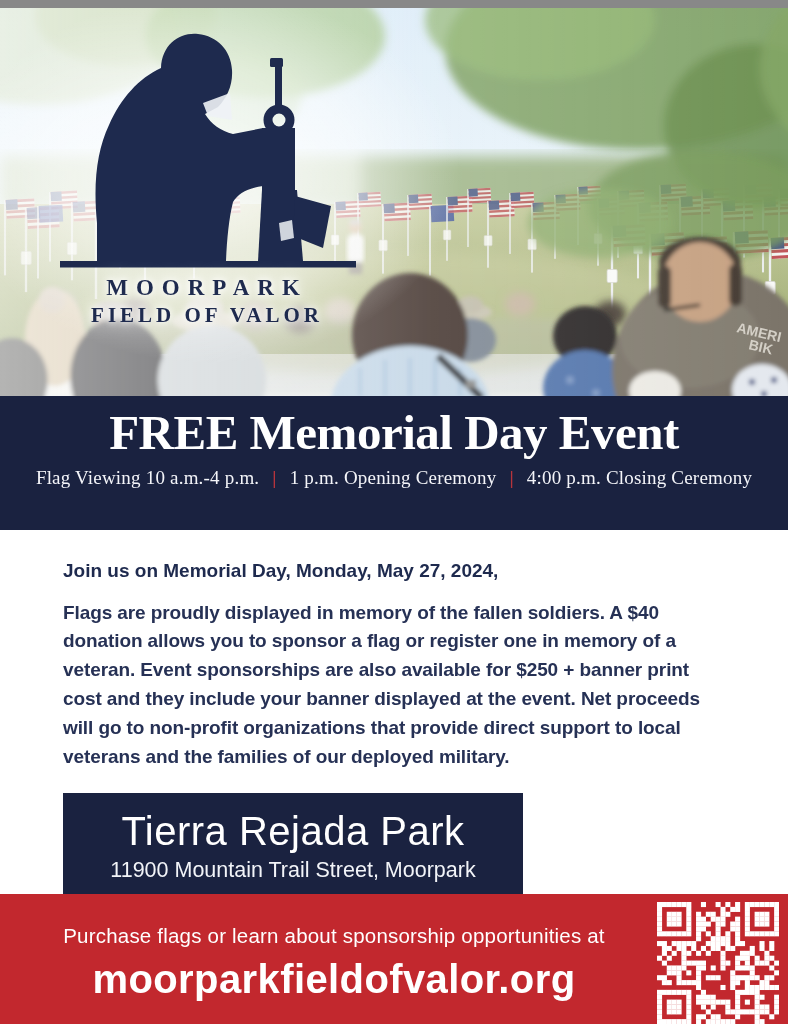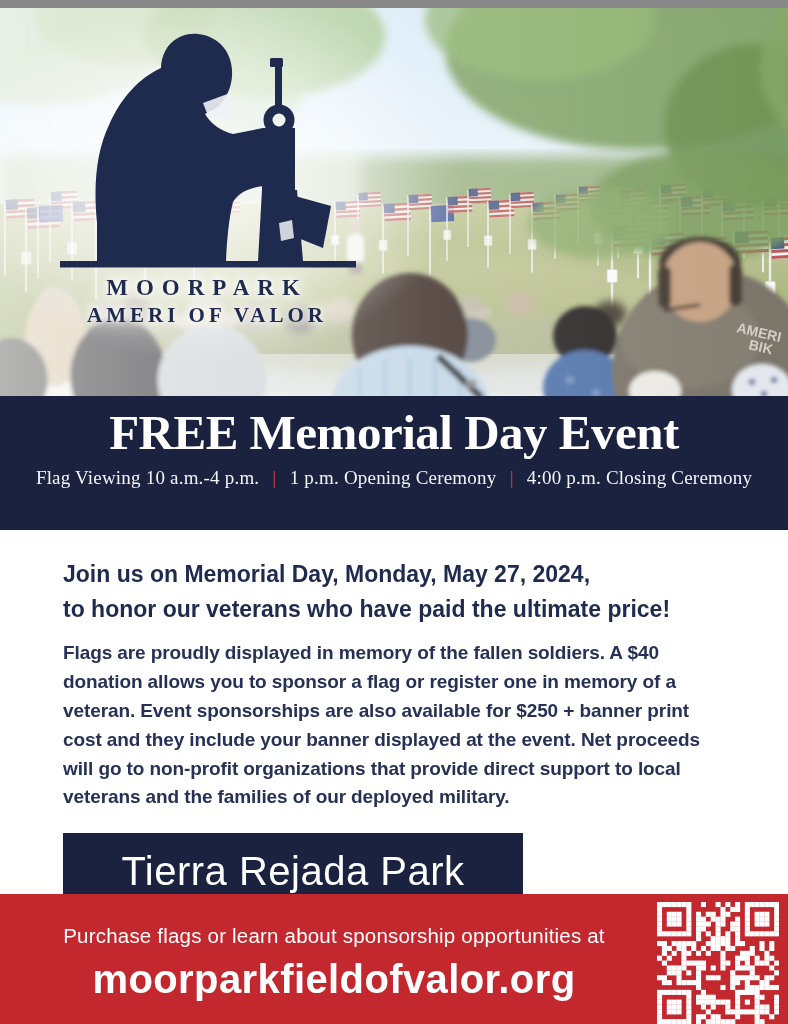--- a/index.html
+++ b/index.html
@@ -17,21 +17,21 @@
   }
   .logo-line1{font-size:23px;letter-spacing:8px;line-height:1.2;}
   .logo-line2{font-size:21px;letter-spacing:4px;line-height:1.25;}
   
   .banner{height:134px;background:#1a2240;color:#fff;text-align:center;padding-top:11px;box-sizing:border-box;font-family:Liberation Serif, serif;}
   .banner-title{font-size:49px;font-weight:bold;letter-spacing:-0.5px;line-height:1.05;}
   .banner-schedule{margin-top:9px;font-size:19px;color:#f4f5f9;letter-spacing:0.2px;}
   .banner-schedule .sep{color:#b5343c;font-weight:bold;margin:0 13px;}
   
   .intro{height:364px;box-sizing:border-box;padding:27px 58px 0 63px;background:#fff;}
-  .intro-heading{font-size:23px;font-weight:bold;color:#1e2a4e;line-height:1.5;}
+  .intro-heading{font-size:19px;font-weight:bold;color:#1e2a4e;line-height:1.5;}
   .intro-body{margin:13px 0 0;font-size:19px;color:#263155;line-height:1.52;letter-spacing:-0.1px;max-width:667px;font-weight:bold;}
   .venue-row{margin-top:21px;display:flex;align-items:flex-start;flex-direction:column;}
   .venue-box{
     width:460px;height:106px;background:#1a2240;color:#fff;
     display:flex;flex-direction:column;justify-content:center;align-items:center;flex:none;
   }
   .venue-name{font-size:40px;letter-spacing:0.5px;line-height:1.1;}
   .venue-address{font-size:21.5px;margin-top:5px;color:#f2f4f8;}
   .presenter{margin-left:auto;margin-right:28px;padding-top:10px;width:214px;}
   .presented-by{font-size:15.5px;font-weight:bold;color:#1e2a4e;text-align:center;}
@@ -267,35 +267,34 @@
           <polygon points="262,182 297,182 303,253 258,253"></polygon>
           <polygon points="295,188 331,198 323,240 293,228"></polygon>
           <polygon points="279,215 292,212 294,230 281,233" fill="#eef2f6" opacity="0.85"></polygon>
         </g>
         <rect x="60" y="253" width="296" height="6.5"></rect>
       </g>
     </svg>
 
     <div class="logo-text">
       <div class="logo-line1">MOORPARK</div>
-      <div class="logo-line2">AMERI OF VALOR</div>
+      <div class="logo-line2">FIELD OF VALOR</div>
     </div>
   </div>
 
   <div class="banner">
     <div class="banner-title">FREE Memorial Day Event</div>
     <div class="banner-schedule">
       <span>Flag Viewing 10 a.m.-4 p.m.</span><span class="sep">|</span><span>1 p.m. Opening Ceremony</span><span class="sep">|</span><span>4:00 p.m. Closing Ceremony</span>
     </div>
   </div>
 
   <div class="intro">
     <div class="intro-heading">
       <div>Join us on Memorial Day, Monday, May 27, 2024,</div>
-      <div>to honor our veterans who have paid the ultimate price!</div>
     </div>
     <p class="intro-body">Flags are proudly displayed in memory of the fallen soldiers. A $40 donation allows you to sponsor a flag or register one in memory of a veteran. Event sponsorships are also available for $250 + banner print cost and they include your banner displayed at the event. Net proceeds will go to non-profit organizations that provide direct support to local veterans and the families of our deployed military.</p>
 
     <div class="venue-row">
       <div class="venue-box">
         <div class="venue-name">Tierra Rejada Park</div>
         <div class="venue-address">11900 Mountain Trail Street, Moorpark</div>
       </div>
       <div class="presenter">
         <div class="presented-by">Presented by:</div>

